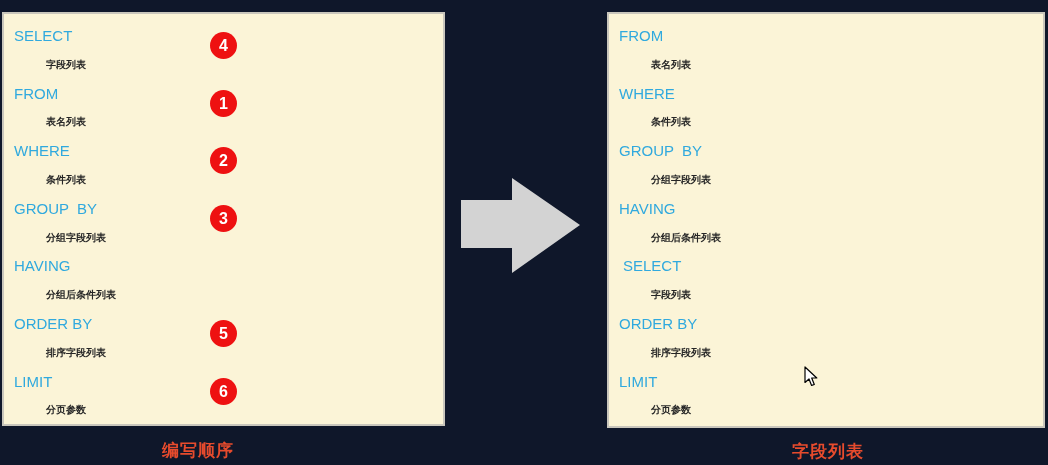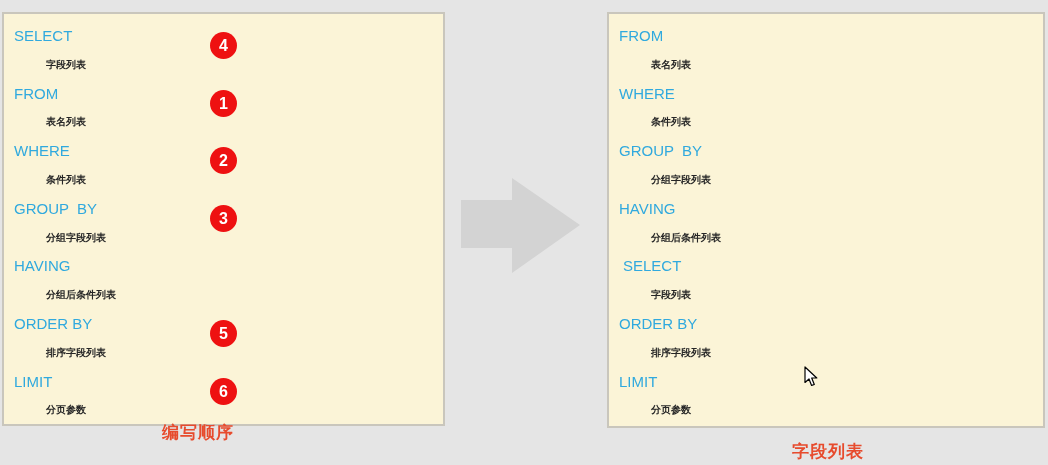--- a/index.html
+++ b/index.html
@@ -1,19 +1,19 @@
 <!DOCTYPE html>
 <html><head>
 <meta charset="utf-8">
 <style>
   html,body{margin:0;padding:0;background:#ffffff;}
   .canvas{
     position:relative;
     width:1048px;height:465px;
-    background:#e5e5e5;
+    background:#0f172a;
     overflow:hidden;
     font-family:"Liberation Sans","DejaVu Sans",sans-serif;
   }
   .panel{
     position:absolute;
     background:#fbf4d7;
     border:2px solid #c9c6bc;
     box-sizing:border-box;
     padding-top:8px;
   }
@@ -46,21 +46,21 @@
     text-align:center;line-height:27px;
   }
   .caption{
     position:absolute;
     color:#e74b2d;
     font-size:17px;
     font-weight:bold;
     letter-spacing:1px;
     white-space:pre;
   }
-  .caption.cap-left{left:162px;top:421px;}
+  .caption.cap-left{left:162px;top:439px;}
   .caption.cap-right{left:792px;top:440px;}
   .arrow{position:absolute;left:455px;top:170px;width:135px;height:110px;}
   .cursor{position:absolute;left:804px;top:366px;width:14px;height:21px;}
 </style>
 </head>
 <body>
 
 <div class="canvas">
 
   <section class="panel left">

